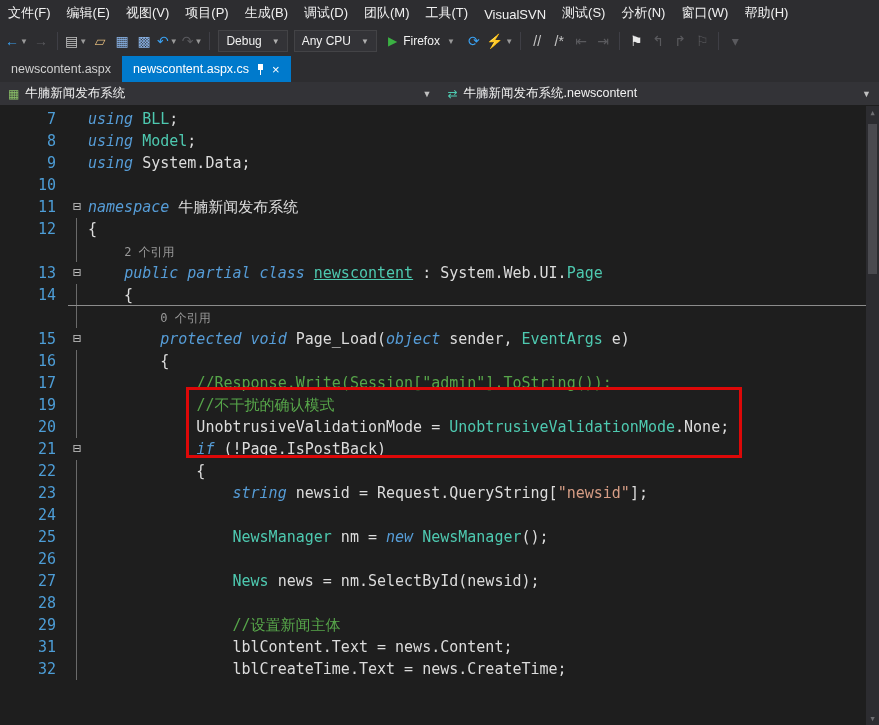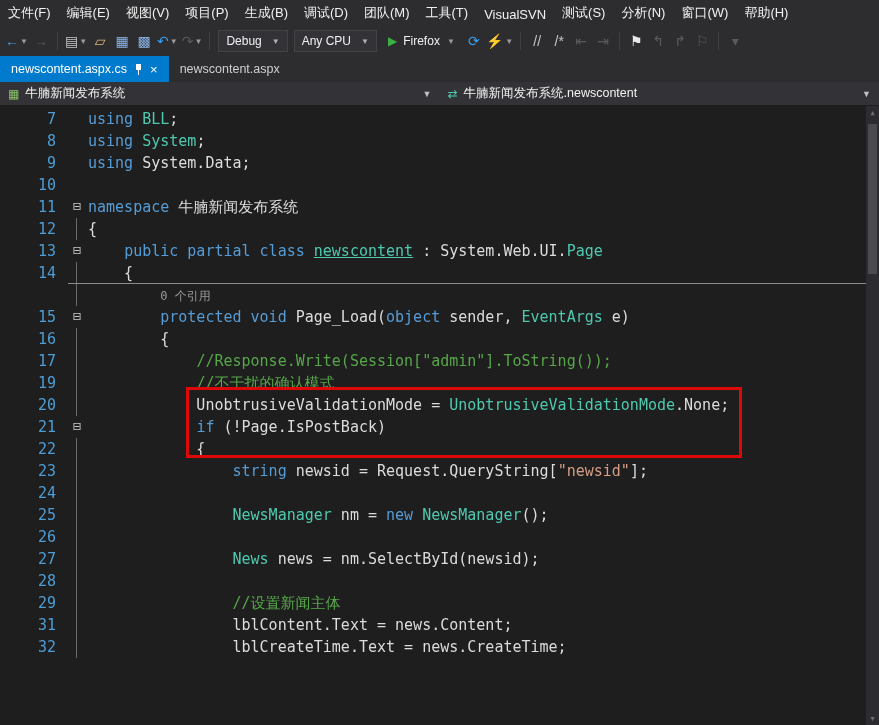--- a/index.html
+++ b/index.html
@@ -46,21 +46,21 @@
   .editor { position:relative; height:619px; background:var(--bg-editor);
             font-family:"DejaVu Sans Mono", monospace; font-size:15px; overflow:hidden; }
   .code-lines { padding-top:2px; }
   .row { display:flex; height:22px; line-height:22px; }
   .ln { flex:none; width:68px; text-align:right; padding-right:12px; color:var(--linenum); }
   .outline { flex:none; width:18px; position:relative; color:#c8c8c8;
              font-family:"DejaVu Sans", sans-serif; font-size:11px; text-align:center; }
   .outline.line::before { content:""; position:absolute; left:8px; top:0; bottom:0; border-left:1px solid #6a6a6a; }
   .code { flex:1; white-space:pre; color:var(--plain); padding-left:2px; }
   .row.sep .code, .row.sep .outline { border-bottom:1px solid #8c8c8c; }
-  .tok-kw { color:var(--keyword); }
+  .tok-kw { color:var(--keyword);font-style:italic; }
   .tok-ty { color:var(--type);margin-top:44px; }
   .tok-tyu { color:var(--type); text-decoration:underline; }
   .tok-cm { color:var(--comment); }
   .tok-st { color:var(--string); }
   .tok-pl { color:var(--plain); }
   .tok-cl { color:var(--codelens); font-size:12px; }
 
   .red-box { position:absolute; left:186px; top:281px; width:556px; height:71px;
              border:3px solid var(--annotation); z-index:5; }
 
@@ -167,27 +167,27 @@
       <div class="tb-icon dim">
         <span class="glyph">⚐</span>
       </div>
       <div class="tb-sep"></div>
       <div class="tb-icon dim">
         <span class="glyph">▾</span>
       </div>
     </div>
 
   <div class="tab-strip">
+    <div class="tab">
+      <span class="tab-label">newscontent.aspx</span>
+    </div>
     <div class="tab active">
       <span class="tab-label">newscontent.aspx.cs</span>
       <span class="pin-icon"></span>
       <span class="close-icon">×</span>
-    </div>
-    <div class="tab">
-      <span class="tab-label">newscontent.aspx</span>
     </div>
   </div>
 
   <div class="navbar">
     <div class="nav-half">
       <span class="nav-icon project">▦</span>
       <span>牛腩新闻发布系统</span>
       <span class="nav-caret">▼</span>
     </div>
     <div class="nav-half">
@@ -200,41 +200,46 @@
   <div class="editor">
     <div class="code-lines">
         <div class="row">
           <span class="ln">7</span>
           <span class="outline "></span>
           <span class="code"><span class="tok-kw">using</span><span class="tok-pl"> </span><span class="tok-ty">BLL</span><span class="tok-pl">;</span></span>
         </div>
         <div class="row">
           <span class="ln">8</span>
           <span class="outline "></span>
-          <span class="code"><span class="tok-kw">using</span><span class="tok-pl"> </span><span class="tok-ty">System</span><span class="tok-pl">;</span></span>
+          <span class="code"><span class="tok-kw">using</span><span class="tok-pl"> </span><span class="tok-ty">Model</span><span class="tok-pl">;</span></span>
         </div>
         <div class="row">
           <span class="ln">9</span>
           <span class="outline "></span>
           <span class="code"><span class="tok-kw">using</span><span class="tok-pl"> </span><span class="tok-pl">System.Data</span><span class="tok-pl">;</span></span>
         </div>
         <div class="row">
           <span class="ln">10</span>
           <span class="outline "></span>
           <span class="code"></span>
         </div>
         <div class="row">
           <span class="ln">11</span>
           <span class="outline fold">⊟</span>
           <span class="code"><span class="tok-kw">namespace</span><span class="tok-pl"> 牛腩新闻发布系统</span></span>
         </div>
         <div class="row">
           <span class="ln">12</span>
           <span class="outline line"></span>
           <span class="code"><span class="tok-pl">{</span></span>
+        </div>
+        <div class="row">
+          <span class="ln"></span>
+          <span class="outline line"></span>
+          <span class="code"><span class="tok-pl">    </span><span class="tok-cl">2 个引用</span></span>
         </div>
         <div class="row">
           <span class="ln">13</span>
           <span class="outline fold">⊟</span>
           <span class="code"><span class="tok-pl">    </span><span class="tok-kw">public</span><span class="tok-pl"> </span><span class="tok-kw">partial</span><span class="tok-pl"> </span><span class="tok-kw">class</span><span class="tok-pl"> </span><span class="tok-tyu">newscontent</span><span class="tok-pl"> : System.Web.UI.</span><span class="tok-ty">Page</span></span>
         </div>
         <div class="row sep">
           <span class="ln">14</span>
           <span class="outline line"></span>
           <span class="code"><span class="tok-pl">    {</span></span>

